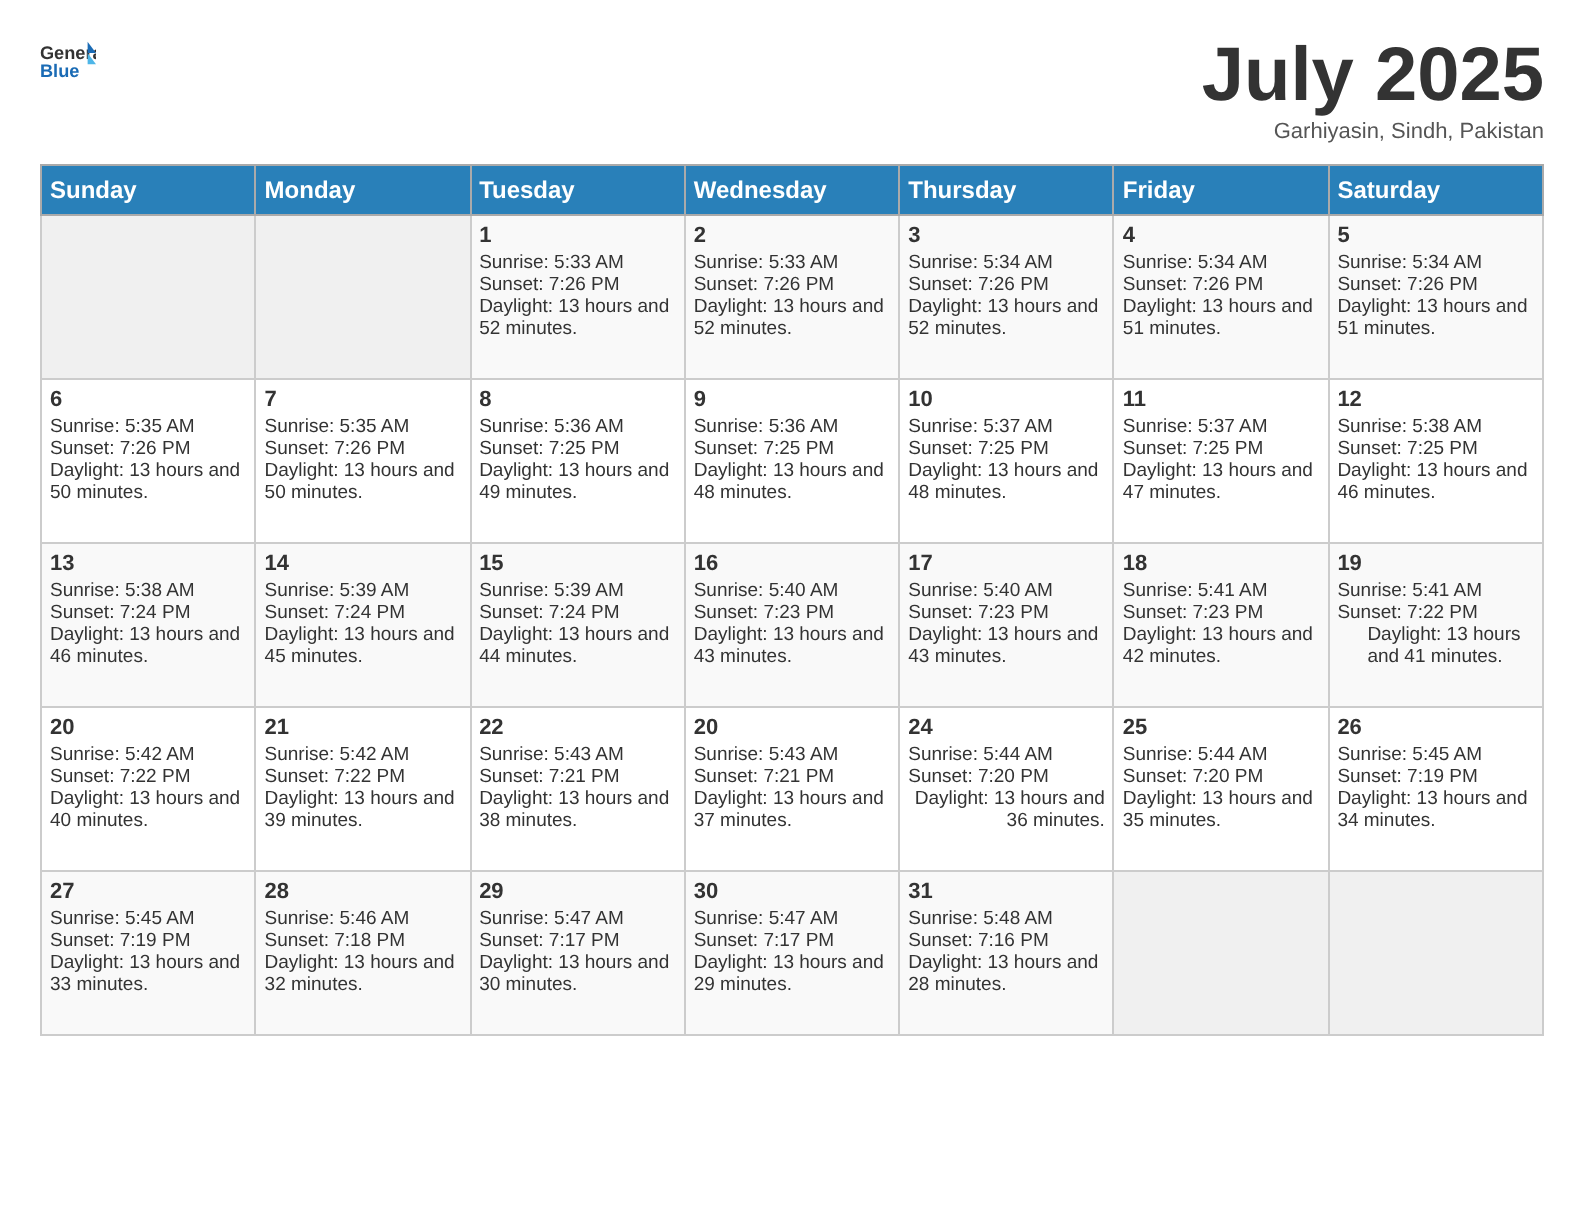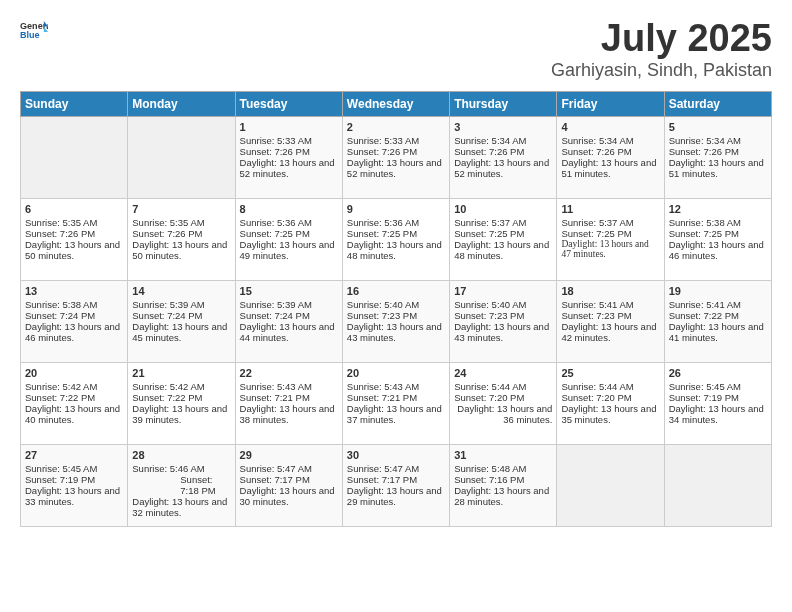--- a/index.html
+++ b/index.html
@@ -35,21 +35,21 @@
     .title-block {
       text-align: right;
     }
     .month-title {
       font-size: 38px;
       font-weight: bold;
       color: #333;
       line-height: 1.1;
     }
     .location-title {
-      font-size: 18px;
+      font-size: 11px;
       color: #555;
     }
     table {
       width: 100%;
       border-collapse: collapse;
       table-layout: fixed;
       border-radius: 30px;
     }
     thead tr th {
       background-color: #2980b9;
@@ -178,21 +178,21 @@
           <td>
             <span class="day-num">10</span>
             <span style="display: block;">Sunrise: 5:37 AM</span>
             <span style="display: block;">Sunset: 7:25 PM</span>
             <span style="display: block;">Daylight: 13 hours and 48 minutes.</span>
           </td>
           <td>
             <span class="day-num">11</span>
             <span style="display: block;">Sunrise: 5:37 AM</span>
             <span style="display: block;">Sunset: 7:25 PM</span>
-            <span style="display: block; font-family: Liberation Serif, serif;">Daylight: 13 hours and 47 minutes.</span>
+            <span style="display: block;">Daylight: 13 hours and 47 minutes.</span>
           </td>
           <td>
             <span class="day-num">12</span>
             <span style="display: block;">Sunrise: 5:38 AM</span>
             <span style="display: block;">Sunset: 7:25 PM</span>
             <span style="display: block;">Daylight: 13 hours and 46 minutes.</span>
           </td>
         </tr>
         <tr>
           <td>
@@ -228,21 +228,21 @@
           <td>
             <span class="day-num">18</span>
             <span style="display: block;">Sunrise: 5:41 AM</span>
             <span style="display: block;">Sunset: 7:23 PM</span>
             <span style="display: block;">Daylight: 13 hours and 42 minutes.</span>
           </td>
           <td>
             <span class="day-num">19</span>
             <span style="display: block;">Sunrise: 5:41 AM</span>
             <span style="display: block;">Sunset: 7:22 PM</span>
-            <span style="display: block;">Daylight: 13 hours and 41 minutes.</span>
+            <span style="display: block; margin-left: 15px;">Daylight: 13 hours and 41 minutes.</span>
           </td>
         </tr>
         <tr>
           <td>
             <span class="day-num">20</span>
             <span style="display: block;">Sunrise: 5:42 AM</span>
             <span style="display: block;">Sunset: 7:22 PM</span>
             <span style="display: block;">Daylight: 13 hours and 40 minutes.</span>
           </td>
           <td>
@@ -285,21 +285,21 @@
         <tr>
           <td>
             <span class="day-num">27</span>
             <span style="display: block;">Sunrise: 5:45 AM</span>
             <span style="display: block;">Sunset: 7:19 PM</span>
             <span style="display: block;">Daylight: 13 hours and 33 minutes.</span>
           </td>
           <td>
             <span class="day-num">28</span>
             <span style="display: block;">Sunrise: 5:46 AM</span>
-            <span style="display: block; margin-left: 48px;">Sunset: 7:18 PM</span>
+            <span style="display: block;">Sunset: 7:18 PM</span>
             <span style="display: block;">Daylight: 13 hours and 32 minutes.</span>
           </td>
           <td>
             <span class="day-num">29</span>
             <span style="display: block;">Sunrise: 5:47 AM</span>
             <span style="display: block;">Sunset: 7:17 PM</span>
             <span style="display: block;">Daylight: 13 hours and 30 minutes.</span>
           </td>
           <td>
             <span class="day-num">30</span>

